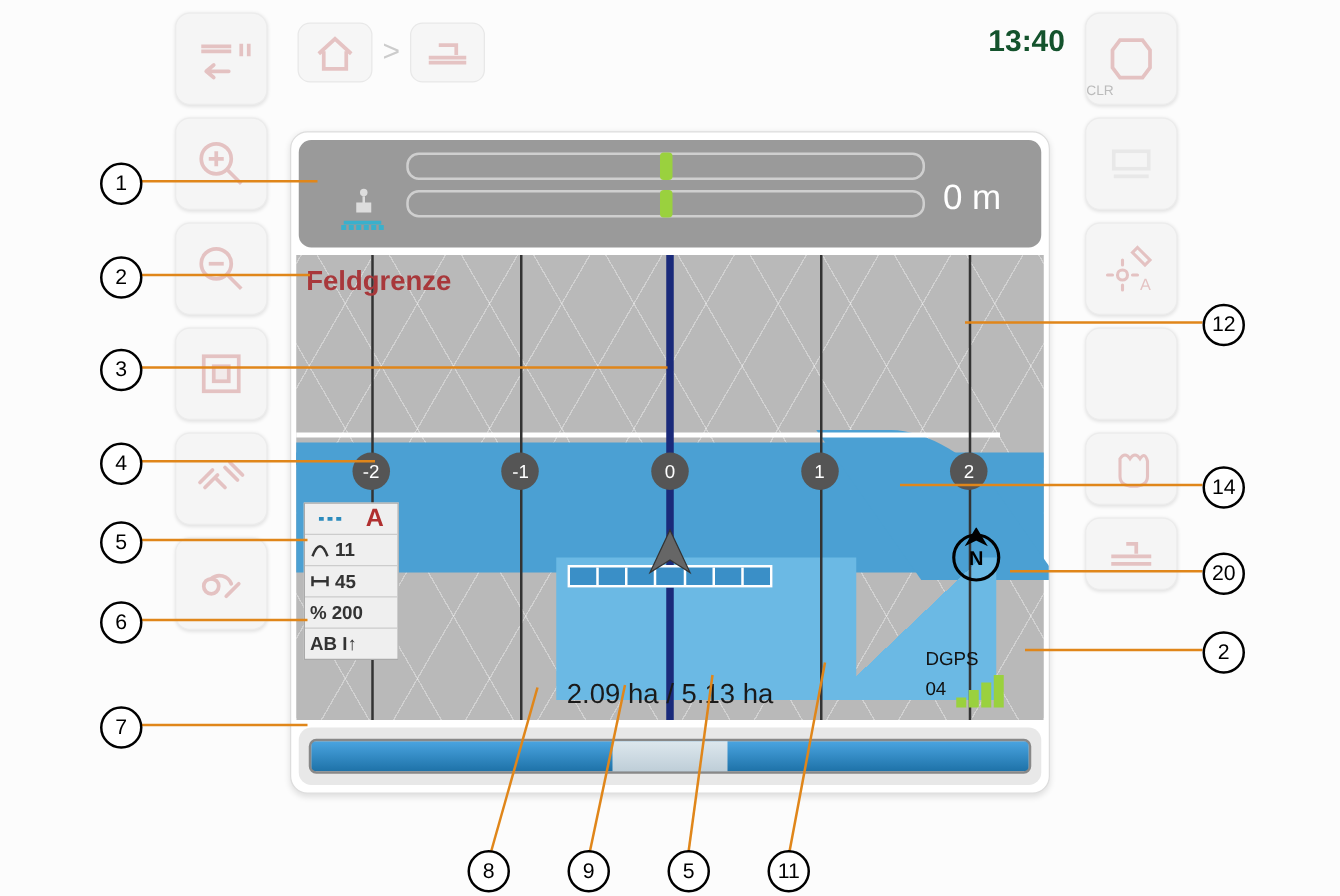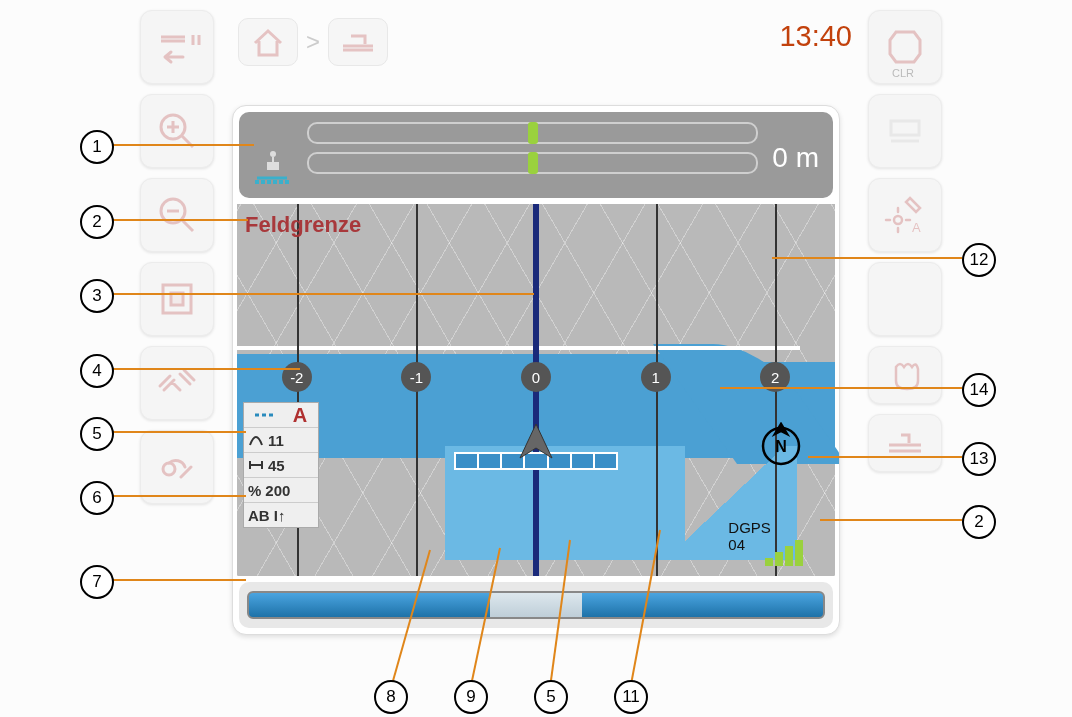--- a/index.html
+++ b/index.html
@@ -5,30 +5,30 @@
   body{margin:0;font-family:Arial,Helvetica,sans-serif;background:#fcfcfc;width:1072px;height:717px;position:relative;overflow:hidden}
   
   .side-col{position:absolute;top:10px;display:flex;flex-direction:column;gap:10px;z-index:1}
   .side-left{left:140px}
   .side-right{right:130px}
   .sbtn{width:72px;height:72px;border-radius:12px;background:#f5f5f5;border:1px solid #ececec;box-shadow:0 1px 3px rgba(0,0,0,.1);display:flex;align-items:center;justify-content:center;position:relative}
   .sbtn.short{height:56px}
   svg{display:block}
   .faint{opacity:.3}
   .red{stroke:#c05050}
-  .lbl-clr{position:absolute;bottom:4px;left:0;right:4px;text-align:center;font-size:11px;color:#bbb;font-weight:normal}
+  .lbl-clr{position:absolute;bottom:4px;left:0;right:4px;text-align:left;font-size:11px;color:#bbb;font-weight:normal}
   
   .crumb-bar{position:absolute;left:238px;top:18px;display:flex;align-items:center;gap:8px;z-index:2}
   .crumb-btn{width:58px;height:46px;border-radius:10px;background:#f6f6f6;border:1px solid #e8e8e8;display:flex;align-items:center;justify-content:center}
   .crumb-sep{color:#ccc;font-size:24px}
-  .clock{position:absolute;right:220px;top:20px;color:#c2410c;font-size:29px;font-weight:400;z-index:2}
+  .clock{position:absolute;right:220px;top:20px;color:#14532d;font-size:24px;font-weight:700;z-index:2}
   
   .panel{position:absolute;left:232px;top:105px;width:606px;height:528px;background:#fff;border-radius:14px;border:1px solid #ddd;box-shadow:0 2px 5px rgba(0,0,0,.12);z-index:3;overflow:hidden}
   
-  .lightbar{position:absolute;left:6px;right:6px;top:6px;height:86px;background:#9a9a9a;border-radius:10px;display:flex;align-items:flex-start;padding:10px 14px;box-sizing:border-box}
+  .lightbar{position:absolute;left:6px;right:6px;top:6px;height:86px;background:#9a9a9a;border-radius:10px;display:flex;align-items:flex-start;padding:10px 32px;box-sizing:border-box}
   .lb-icon{width:40px;height:40px;display:flex;align-items:flex-end;margin-top:24px}
   .lb-tracks{flex:1;margin:0 14px}
   .lb-track{height:18px;border:2px solid #cfcfcf;border-radius:10px;margin-bottom:8px;position:relative}
   .lb-center{position:absolute;top:-2px;bottom:-2px;left:50%;transform:translateX(-50%);width:10px;background:#9ad13e;border-radius:3px}
   .lb-dist{color:#fff;font-size:28px;font-weight:500;margin-top:20px}
   
   .maparea{position:absolute;left:4px;right:4px;top:98px;bottom:58px;background:#b9b9b9}
   
   .grid{position:absolute;inset:0;background:
     repeating-linear-gradient(60deg,rgba(255,255,255,.35) 0 1px,transparent 1px 50px),
@@ -302,32 +302,35 @@
           <g fill="none" stroke="#000" stroke-width="2.5">
         <ellipse cx="24" cy="24" rx="18" ry="18"></ellipse>
         <polygon points="24,2 30,12 24,9 18,12" fill="#000"></polygon>
       </g>
           <text x="24" y="30" text-anchor="middle" font-size="16" font-weight="bold" fill="#000">N</text>
         </svg>
     </div>
 
     <div class="dgps">
       <div>DGPS</div>
-      <div style="display:flex;align-items:flex-start;gap:20px">
+      <div style="display:flex;align-items:center;gap:8px">
         <span>04</span>
         <div class="sigbars">
             <span></span>
             <span></span>
             <span></span>
             <span></span>
             <span class="off"></span>
           </div>
       </div>
     </div>
 
+    <div class="areatxt">
+      <span>2.09 ha</span><span> / </span><span>5.13 ha</span>
+    </div>
   </div>
 
   <div class="sectbar">
     <div class="secttrack">
       <div class="sectgap"></div>
     </div>
   </div>
 </div>
 
 <div class="callouts">
@@ -355,16 +358,16 @@
   <div class="cnum" style="left:80px;top:279px">3</div>
   <div class="cnum" style="left:80px;top:354px">4</div>
   <div class="cnum" style="left:80px;top:417px">5</div>
   <div class="cnum" style="left:80px;top:481px">6</div>
   <div class="cnum" style="left:80px;top:565px">7</div>
   <div class="cnum" style="left:374px;top:680px">8</div>
   <div class="cnum" style="left:454px;top:680px">9</div>
   <div class="cnum" style="left:534px;top:680px">5</div>
   <div class="cnum" style="left:614px;top:680px">11</div>
   <div class="cnum" style="left:962px;top:505px">2</div>
-  <div class="cnum" style="left:962px;top:442px">13</div>
+  <div class="cnum" style="left:962px;top:442px">20</div>
   <div class="cnum" style="left:962px;top:373px">14</div>
   <div class="cnum" style="left:962px;top:243px">12</div>
 </div>
 
 </body></html>

